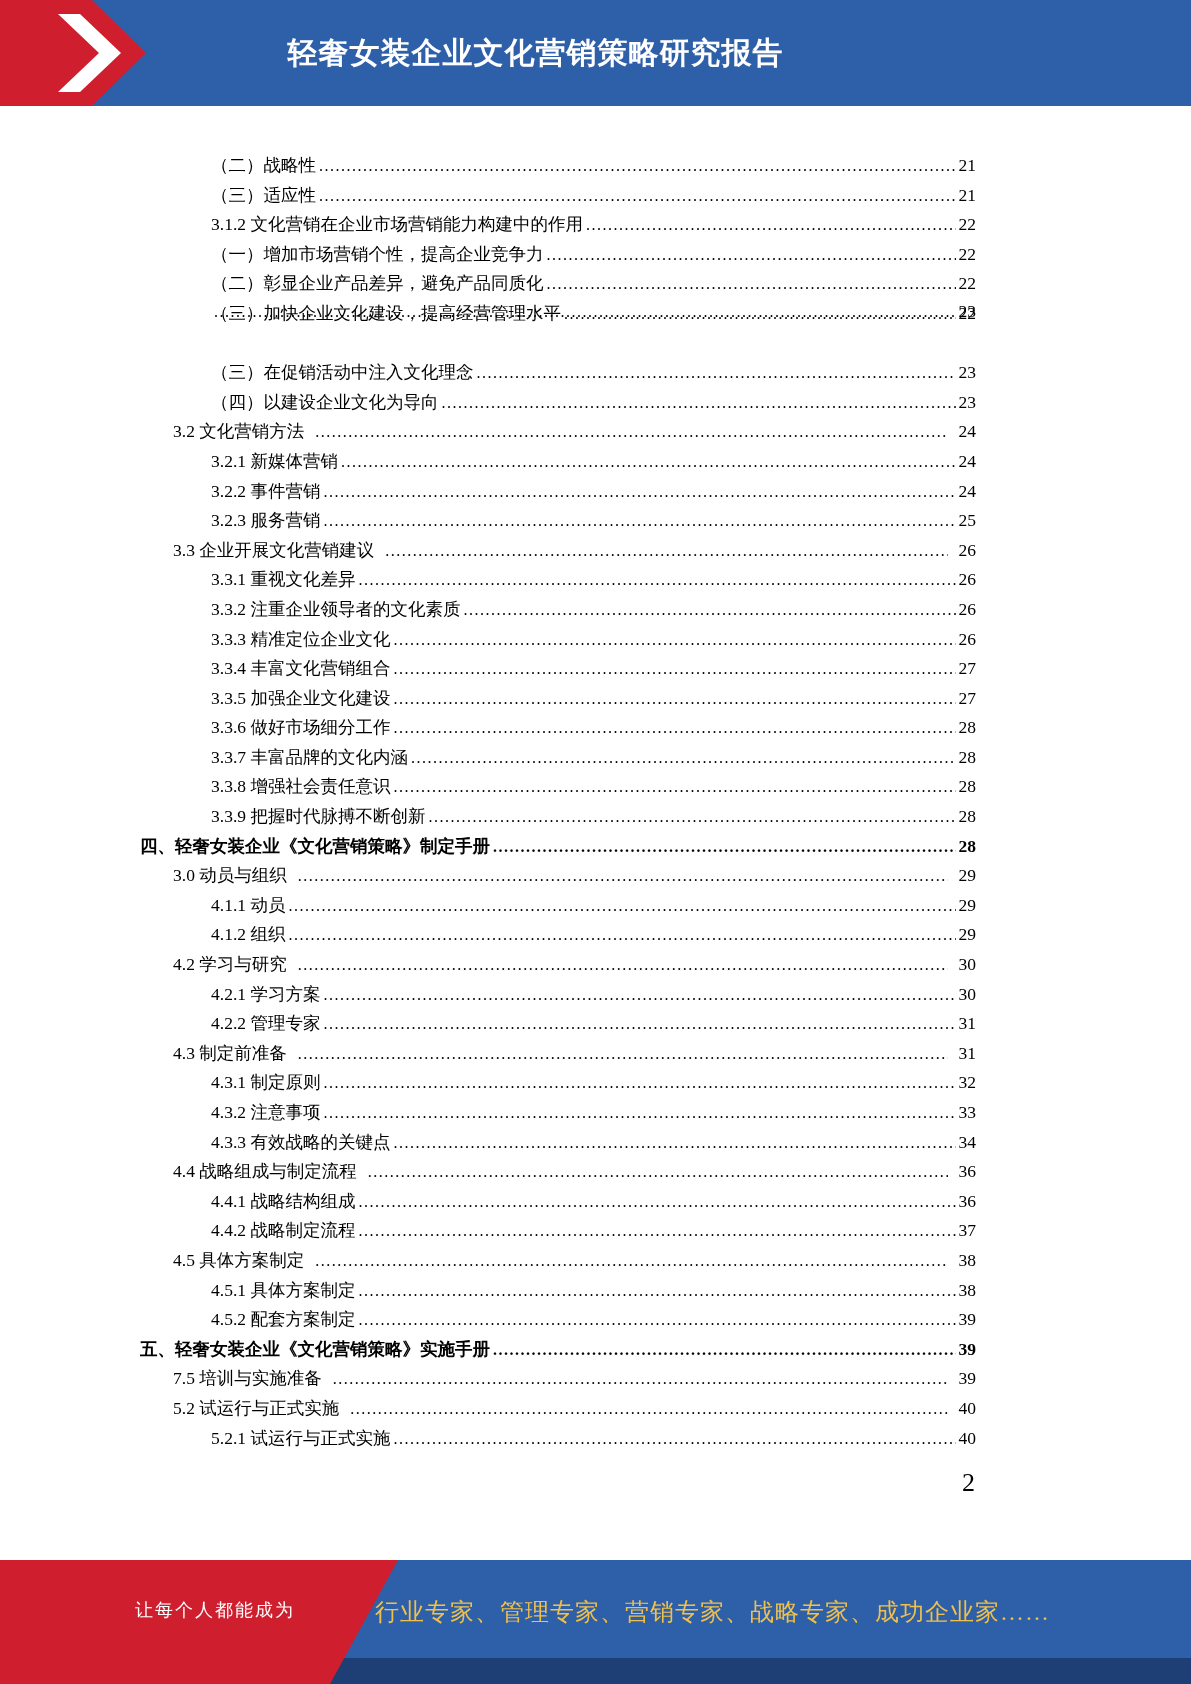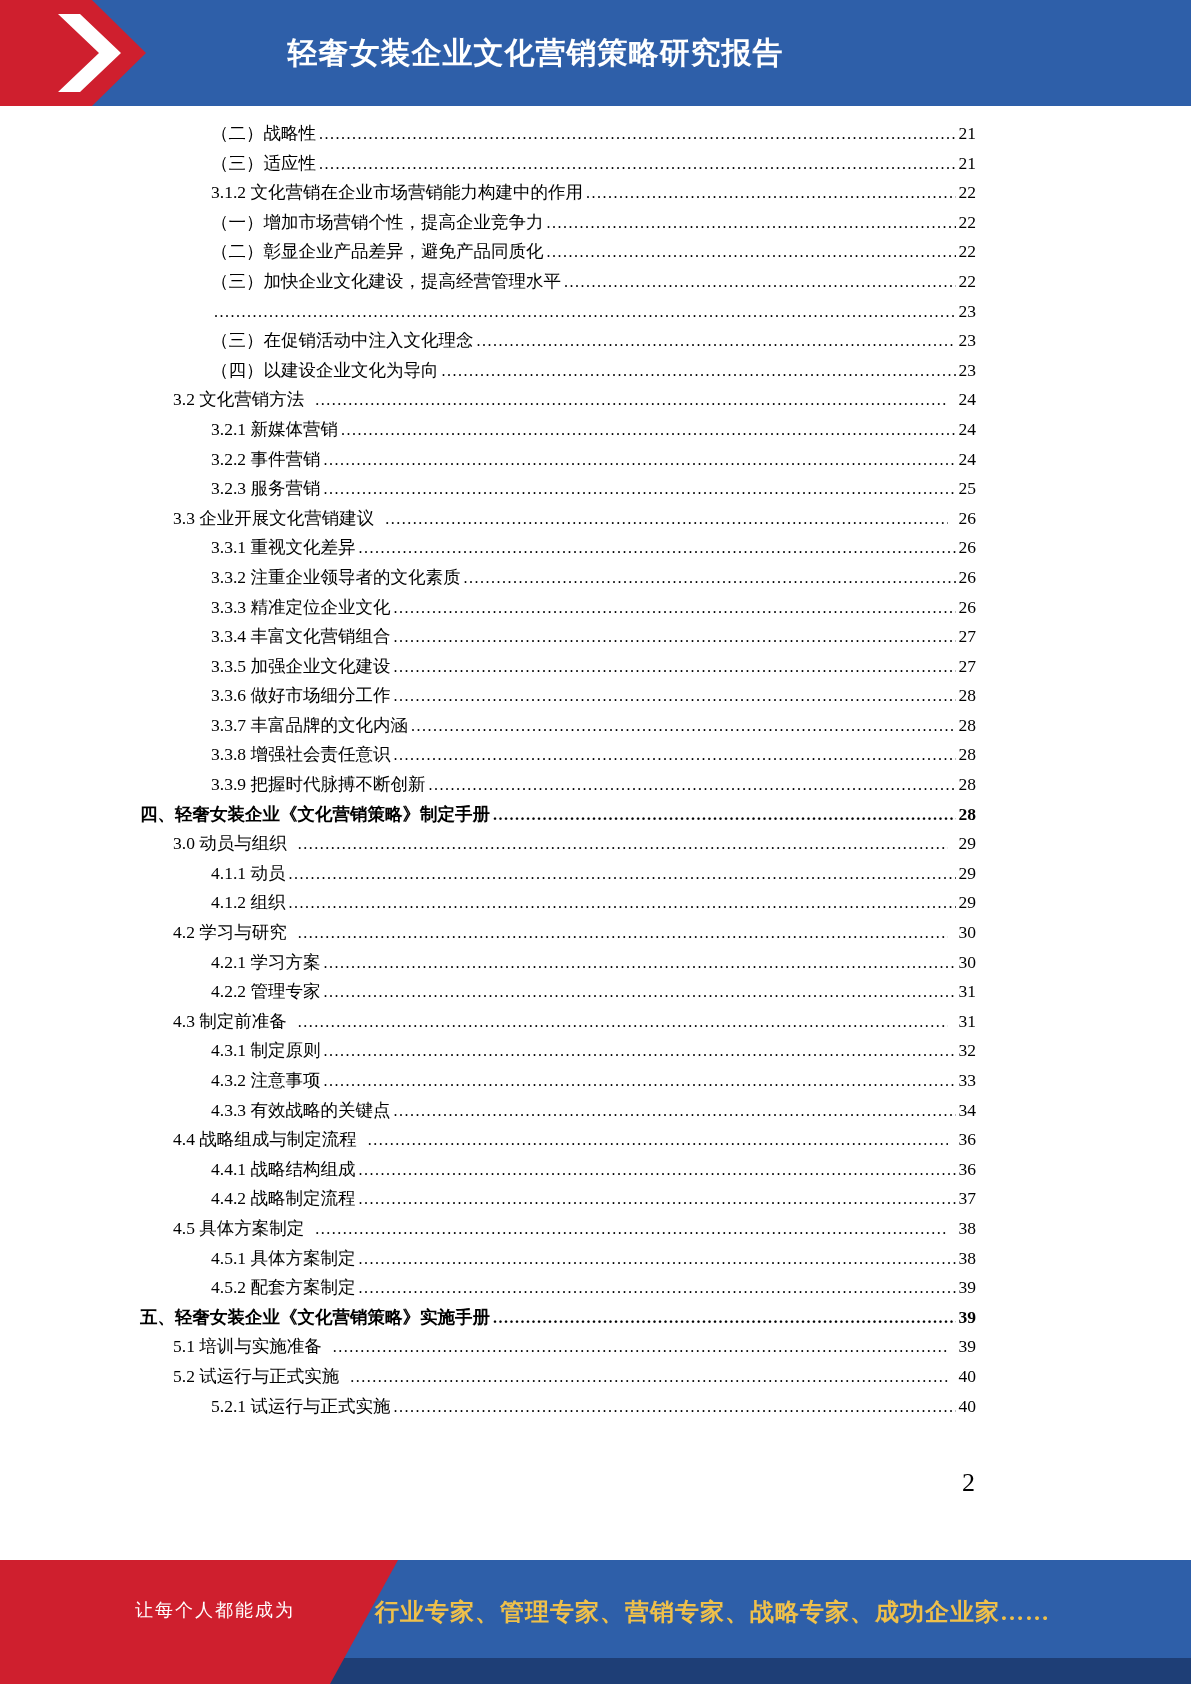--- a/index.html
+++ b/index.html
@@ -27,21 +27,21 @@
 
   
   .toc { position:absolute; left:140px; top:119px; width:836px; }
   .toc-row {
     display:flex; align-items:baseline;
     height:29.6px; line-height:29.6px; font-size:17.5px; white-space:nowrap;
   }
   .toc-row.bold { font-weight:bold; }
   .toc-row.level2 { padding-left:33px;gap:8px; }
   .toc-row.level3 { padding-left:71px; }
-  .toc-text { white-space:nowrap; }
+  .toc-text { white-space:nowrap;margin-top:32px; }
   .toc-dots { flex:1; overflow:hidden; white-space:nowrap; min-width:12px; margin:0 3px; }
   .toc-dots::after {
     font-size:16px; letter-spacing:1.5px;
     content:"............................................................"
             "............................................................"
             "............................................................"
             "............................................................";
   }
   .toc-page { white-space:nowrap; }
 
@@ -64,21 +64,21 @@
     position:absolute; left:0; top:0; width:410px; height:100%;
     background:var(--accent-red,#cf1f2e);
     clip-path:polygon(0 0, 398px 0, 330px 100%, 0 100%);
   }
   .f-left {
     position:absolute; left:135px; top:38px;
     color:#ffffff; font-size:18px; letter-spacing:2px;
   }
   .f-right {
     position:absolute; left:375px; top:36px;
-    color:var(--footer-gold,#efc04a); font-size:24px; font-weight:700; letter-spacing:1px;text-align:center;
+    color:var(--footer-gold,#efc04a); font-size:24px; font-weight:400; letter-spacing:1px;text-align:center;
   }
 </style>
 </head>
 <body>
 
 <div class="page">
 
   <header class="band">
     <div class="arrow-wrap">
       <svg width="150" height="106" viewBox="0 0 150 106">
@@ -288,21 +288,21 @@
         <span class="toc-text">4.5.2 配套方案制定</span>
         <span class="toc-dots"></span>
         <span class="toc-page">39</span>
       </div>
       <div class="toc-row level1 bold">
         <span class="toc-text">五、轻奢女装企业《文化营销策略》实施手册</span>
         <span class="toc-dots"></span>
         <span class="toc-page">39</span>
       </div>
       <div class="toc-row level2">
-        <span class="toc-text">5.1 培训与实施准备</span>
+        <span class="toc-text">7.5 培训与实施准备</span>
         <span class="toc-dots"></span>
         <span class="toc-page">39</span>
       </div>
       <div class="toc-row level2">
         <span class="toc-text">5.2 试运行与正式实施</span>
         <span class="toc-dots"></span>
         <span class="toc-page">40</span>
       </div>
       <div class="toc-row level3">
         <span class="toc-text">5.2.1 试运行与正式实施</span>

